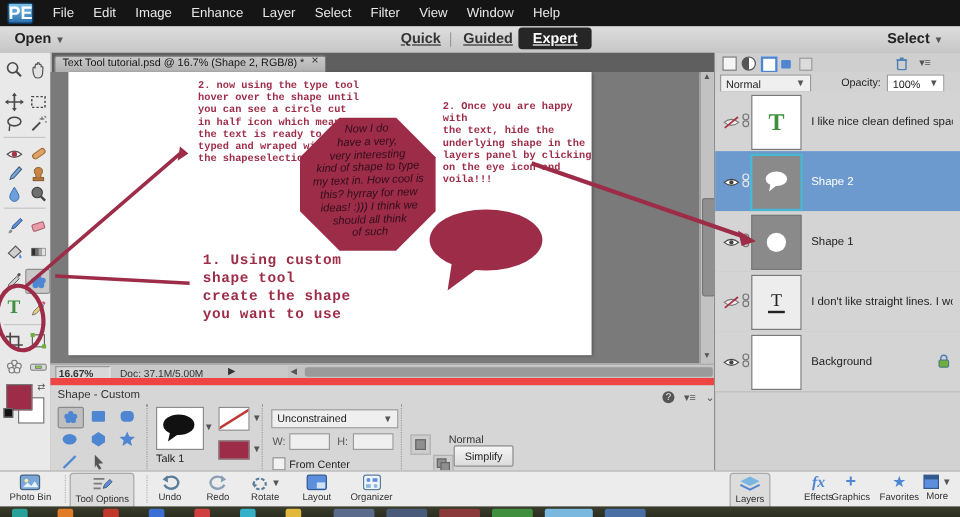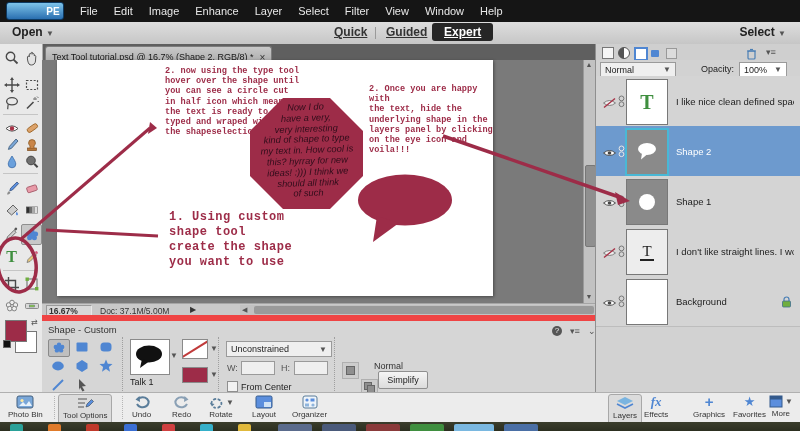--- a/index.html
+++ b/index.html
@@ -3,35 +3,35 @@
 <meta charset="utf-8">
 <style>
   html,body{margin:0;padding:0;background:#444;}
   .stage{position:relative;width:800px;height:431px;overflow:hidden;
          font-family:"Liberation Sans",sans-serif;background:#d2d2d2;-webkit-font-smoothing:antialiased;}
   .abs{position:absolute;}
   
   .menubar{left:0;top:0;width:800px;height:22px;background:#151515;color:#e8e8e8;display:flex;align-items:center;}
   .appicon{width:20px;height:16px;margin:0 8px 0 6px;border-radius:3px;
            background:linear-gradient(180deg,#7ec4ea,#2a6fb0);border:1px solid #0d3a63;
-           display:flex;align-items:center;justify-content:center;color:#fff;font-size:10px;font-weight:bold;padding-left:36px;}
+           display:flex;align-items:center;justify-content:center;color:#fff;font-size:15px;font-weight:bold;}
   .menuitem{font-size:11px;padding:0 8px;cursor:default;}
   .actionbar{left:0;top:22px;width:800px;height:22px;
              background:linear-gradient(180deg,#dedede,#c6c6c6);border-bottom:1px solid #8f8f8f;color:#222;}
   .openbtn{left:12px;top:3px;font-size:12px;font-weight:bold;}
   .caret{font-size:8px;color:#555;}
   .modetab{font-size:12px;font-weight:bold;color:#333;top:3px;text-decoration:underline;}
   .modetab.dark{background:#262626;color:#fff;border-radius:3px;padding:2px 12px;top:1px;}
   .modesep{top:5px;width:1px;height:12px;background:#9a9a9a;}
   .createbtn{right:14px;top:3px;font-size:12px;font-weight:bold;}
   
   .tabstrip{left:42px;top:44px;width:553px;height:16px;background:#5f5f5f;border-bottom:1px solid #4a4a4a;}
   .doctab{left:3px;top:2px;height:15px;background:linear-gradient(180deg,#c9c9c9,#adadad);
           border:1px solid #7c7c7c;border-bottom:none;border-radius:3px 3px 0 0;
-          display:flex;align-items:flex-end;padding:0 6px;font-size:9px;color:#161616;gap:6px;}
+          display:flex;align-items:flex-start;padding:0 6px;font-size:9px;color:#161616;gap:6px;}
   .tabclose{font-size:10px;color:#333;line-height:8px;}
   
   .toolbar{left:0;top:44px;width:42px;height:348px;background:#e9e9e9;border-right:1px solid #aaa;}
   .tool{width:19px;height:19px;display:flex;align-items:center;justify-content:center;}
   .tool svg{display:block;}
   .tool.sel{background:#c8c8c8;border:1px solid #8f8f8f;border-radius:2px;}
   .tooldiv{left:3px;width:35px;height:1px;background:#c5c5c5;}
   .toolT{font-family:"Liberation Serif",serif;font-weight:bold;font-size:16px;color:#3f8f3f;line-height:16px;}
   .swFG{width:20px;height:20px;border:1px solid #777;}
   .swBG{width:20px;height:20px;background:#fff;border:1px solid #777;}
@@ -654,21 +654,21 @@
       <span>Organizer</span>
     </div>
 
     <div class="tbbtn sel" style="left:608px;">
       <svg width="18" height="14">
           <path d="M9 1l8 4-8 4-8-4z" fill="#7ab4e0"></path>
           <path d="M1 8l8 4 8-4" fill="none" stroke="#4f86d2" stroke-width="1.6"></path>
         </svg>
       <span>Layers</span>
     </div>
-    <div class="tbbtn" style="left:640px;">
+    <div class="tbbtn" style="left:666px;">
       <span class="fx">fx</span>
       <span>Effects</span>
     </div>
     <div class="tbbtn" style="left:689px;">
       <span class="plus">+</span>
       <span>Graphics</span>
     </div>
     <div class="tbbtn" style="left:729px;">
       <span class="star">★</span>
       <span>Favorites</span>

